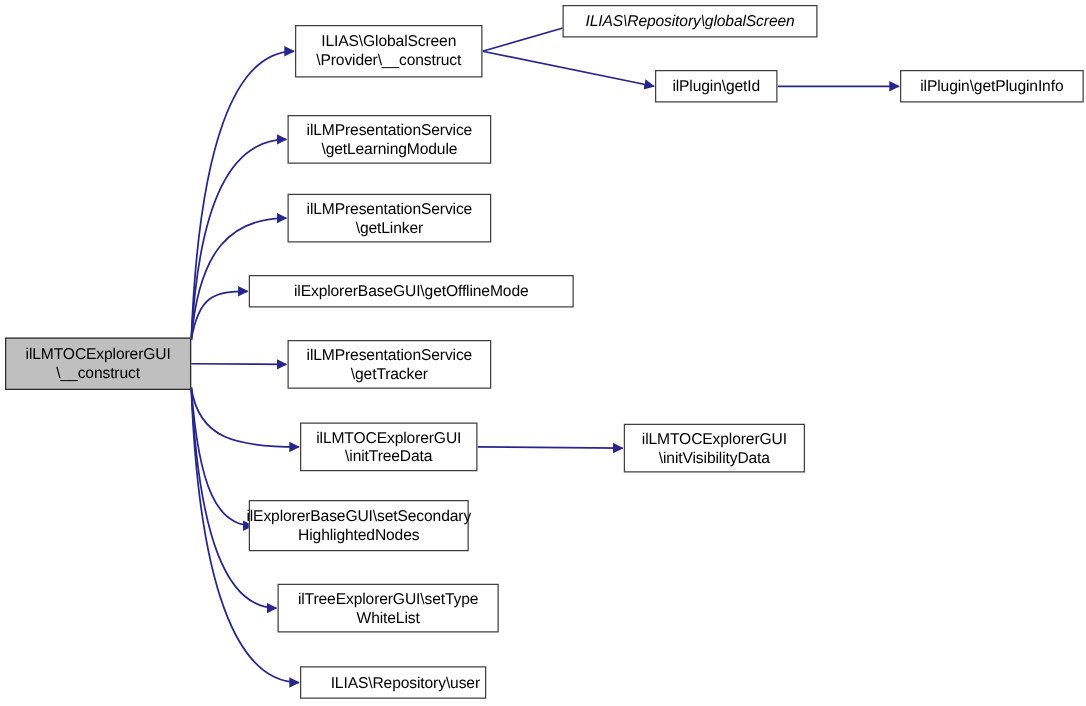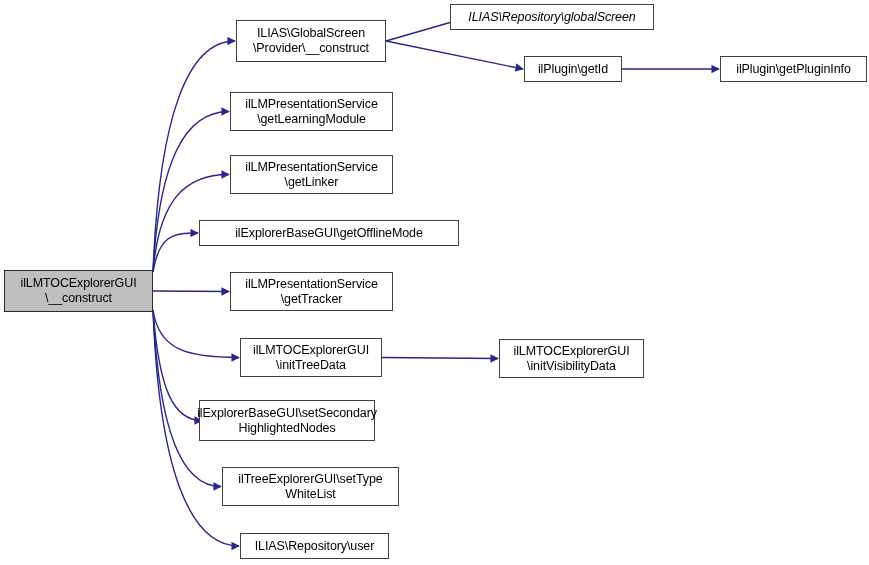--- a/index.html
+++ b/index.html
@@ -91,15 +91,15 @@
       <div class="node" style="left: 230px; top: 272px; width: 163px; height: 39px;"><span class="label">ilLMPresentationService
 \getTracker</span></div>
       <div class="node" style="left: 240px; top: 338px; width: 142px; height: 39px;"><span class="label">ilLMTOCExplorerGUI
 \initTreeData</span></div>
       <div class="node" style="left: 499px; top: 339px; width: 145px; height: 39px;"><span class="label">ilLMTOCExplorerGUI
 \initVisibilityData</span></div>
       <div class="node" style="left: 199px; top: 400px; width: 176px; height: 41px;"><span class="label">ilExplorerBaseGUI\setSecondary
 HighlightedNodes</span></div>
       <div class="node" style="left: 222px; top: 467px; width: 177px; height: 39px; text-align: center;"><span class="label">ilTreeExplorerGUI\setType
 WhiteList</span></div>
-      <div class="node" style="left: 240px; top: 533px; width: 149px; height: 26px;"><span class="label">ILIAS\Repository\user</span></div>
+      <div class="node" style="left: 240px; top: 533px; width: 149px; height: 26px; justify-content: flex-end;"><span class="label">ILIAS\Repository\user</span></div>
     </div>
 </div>
 
 </body></html>

